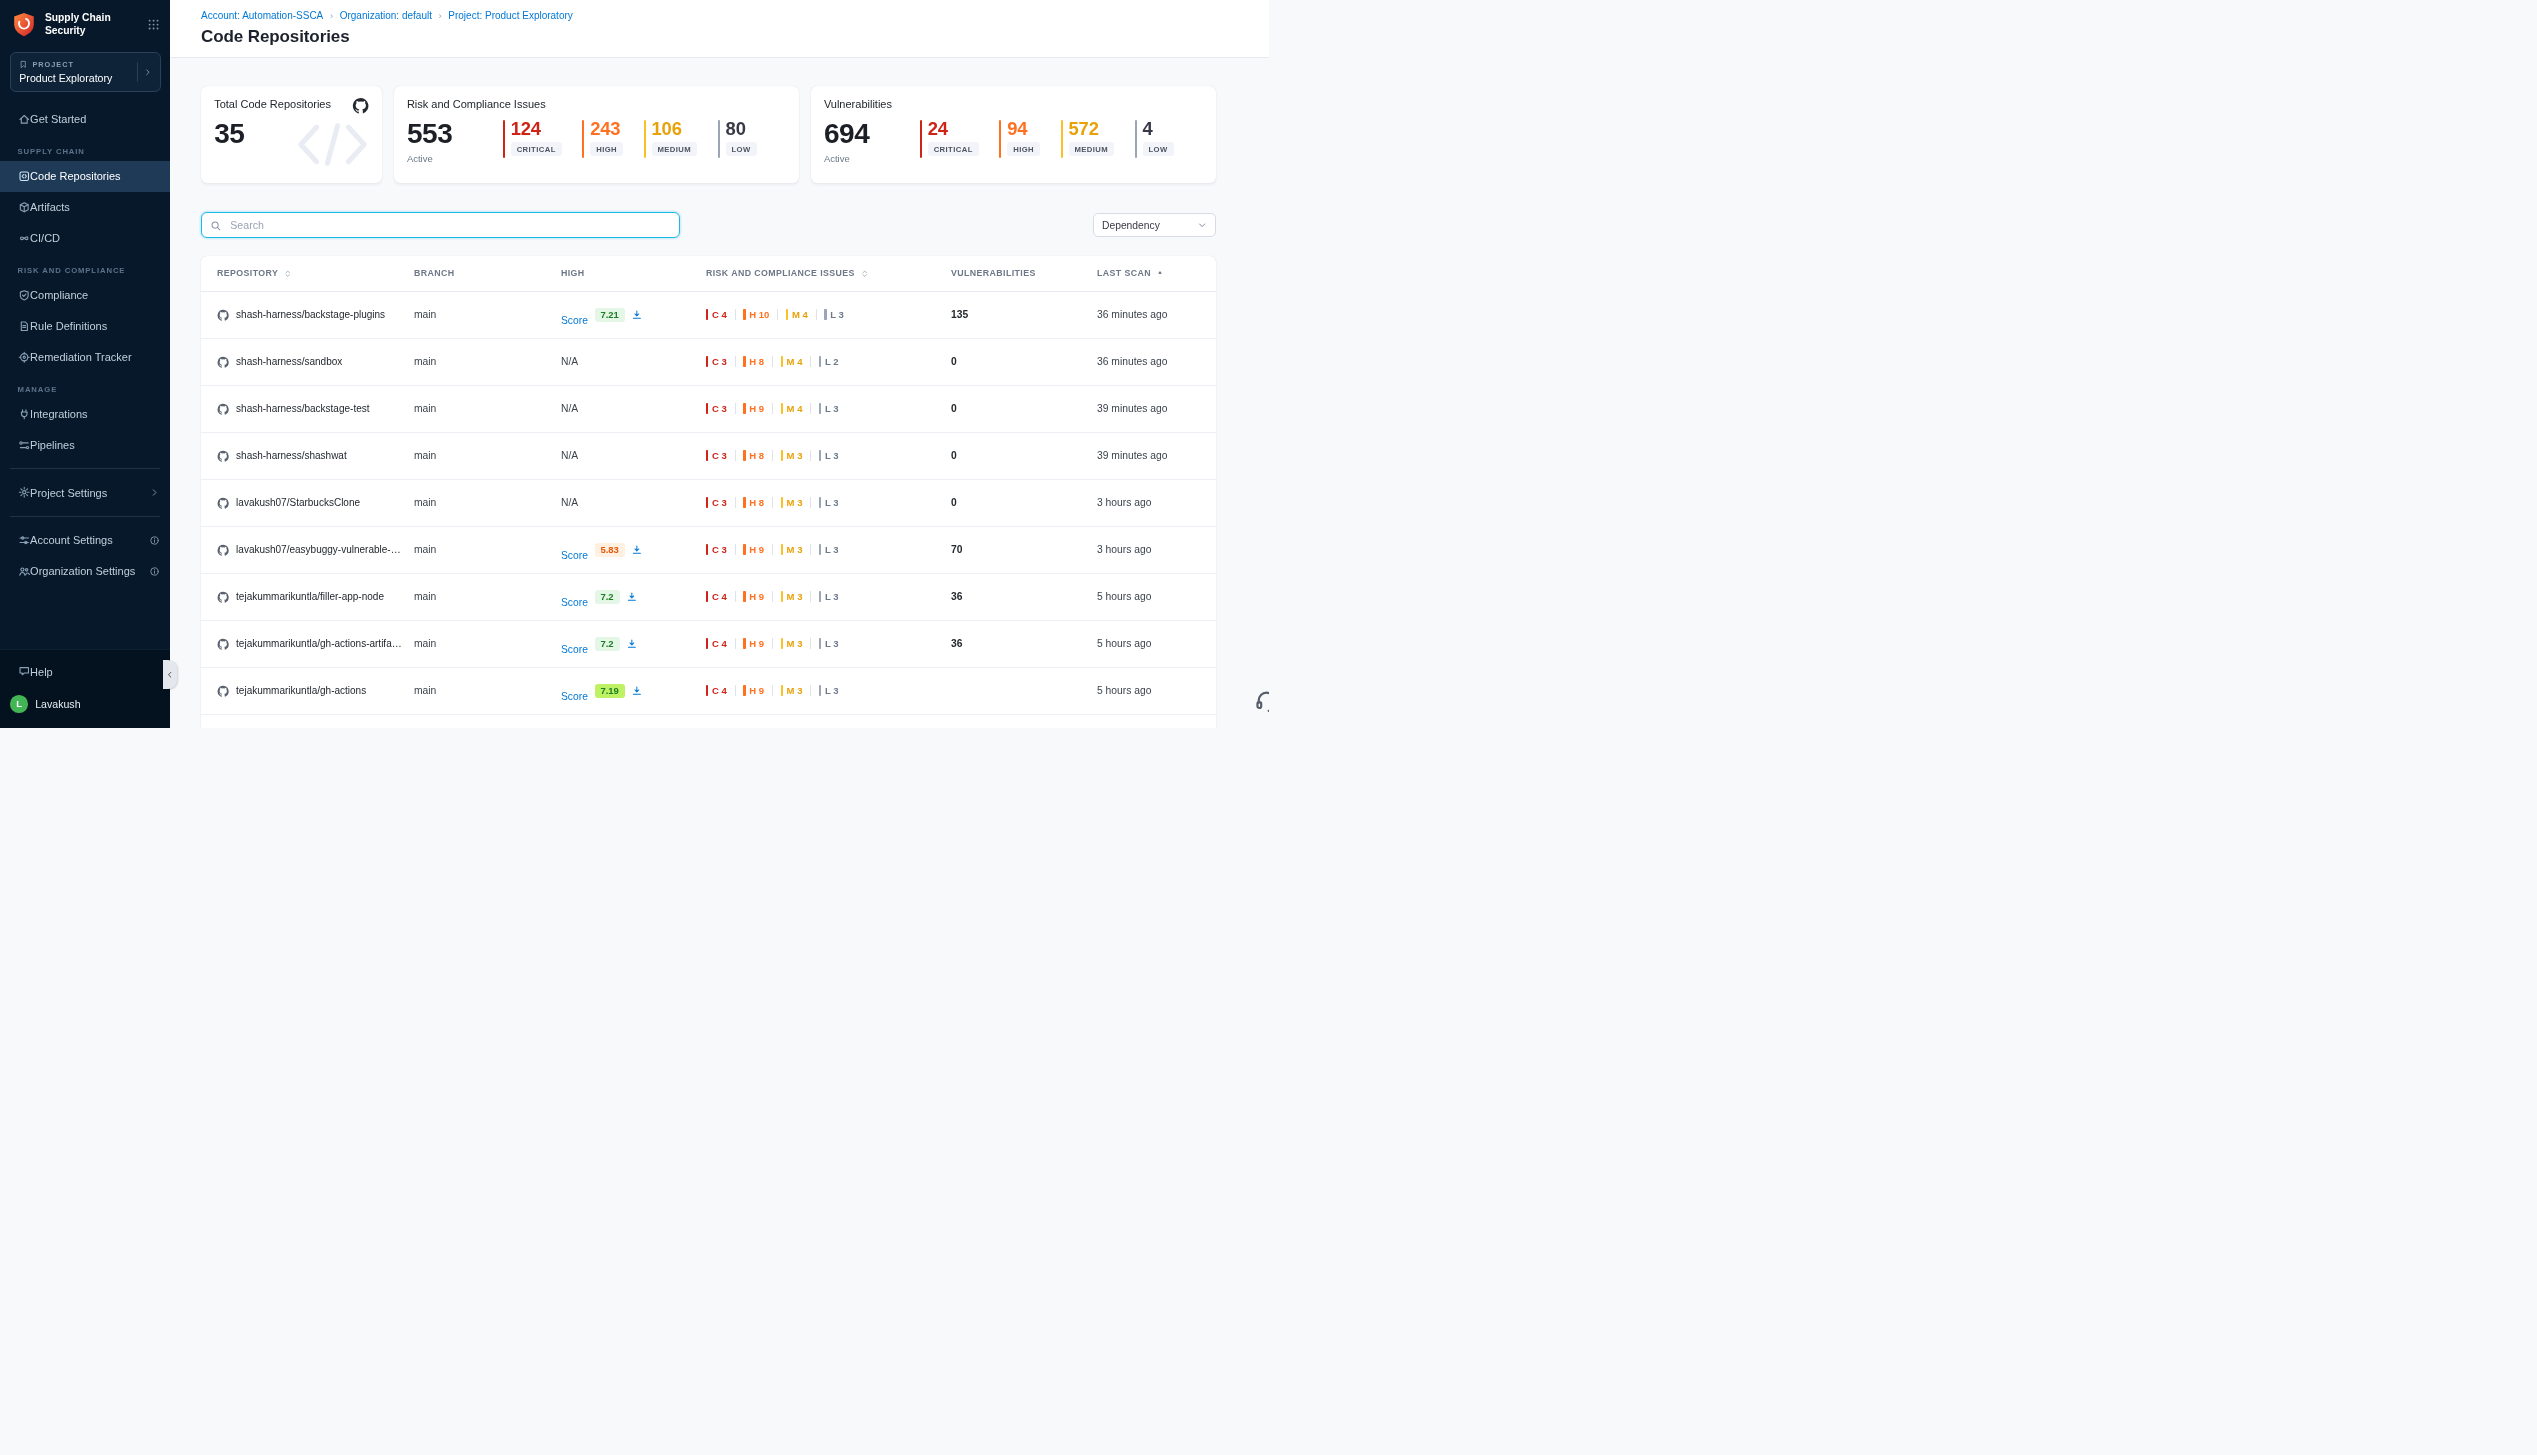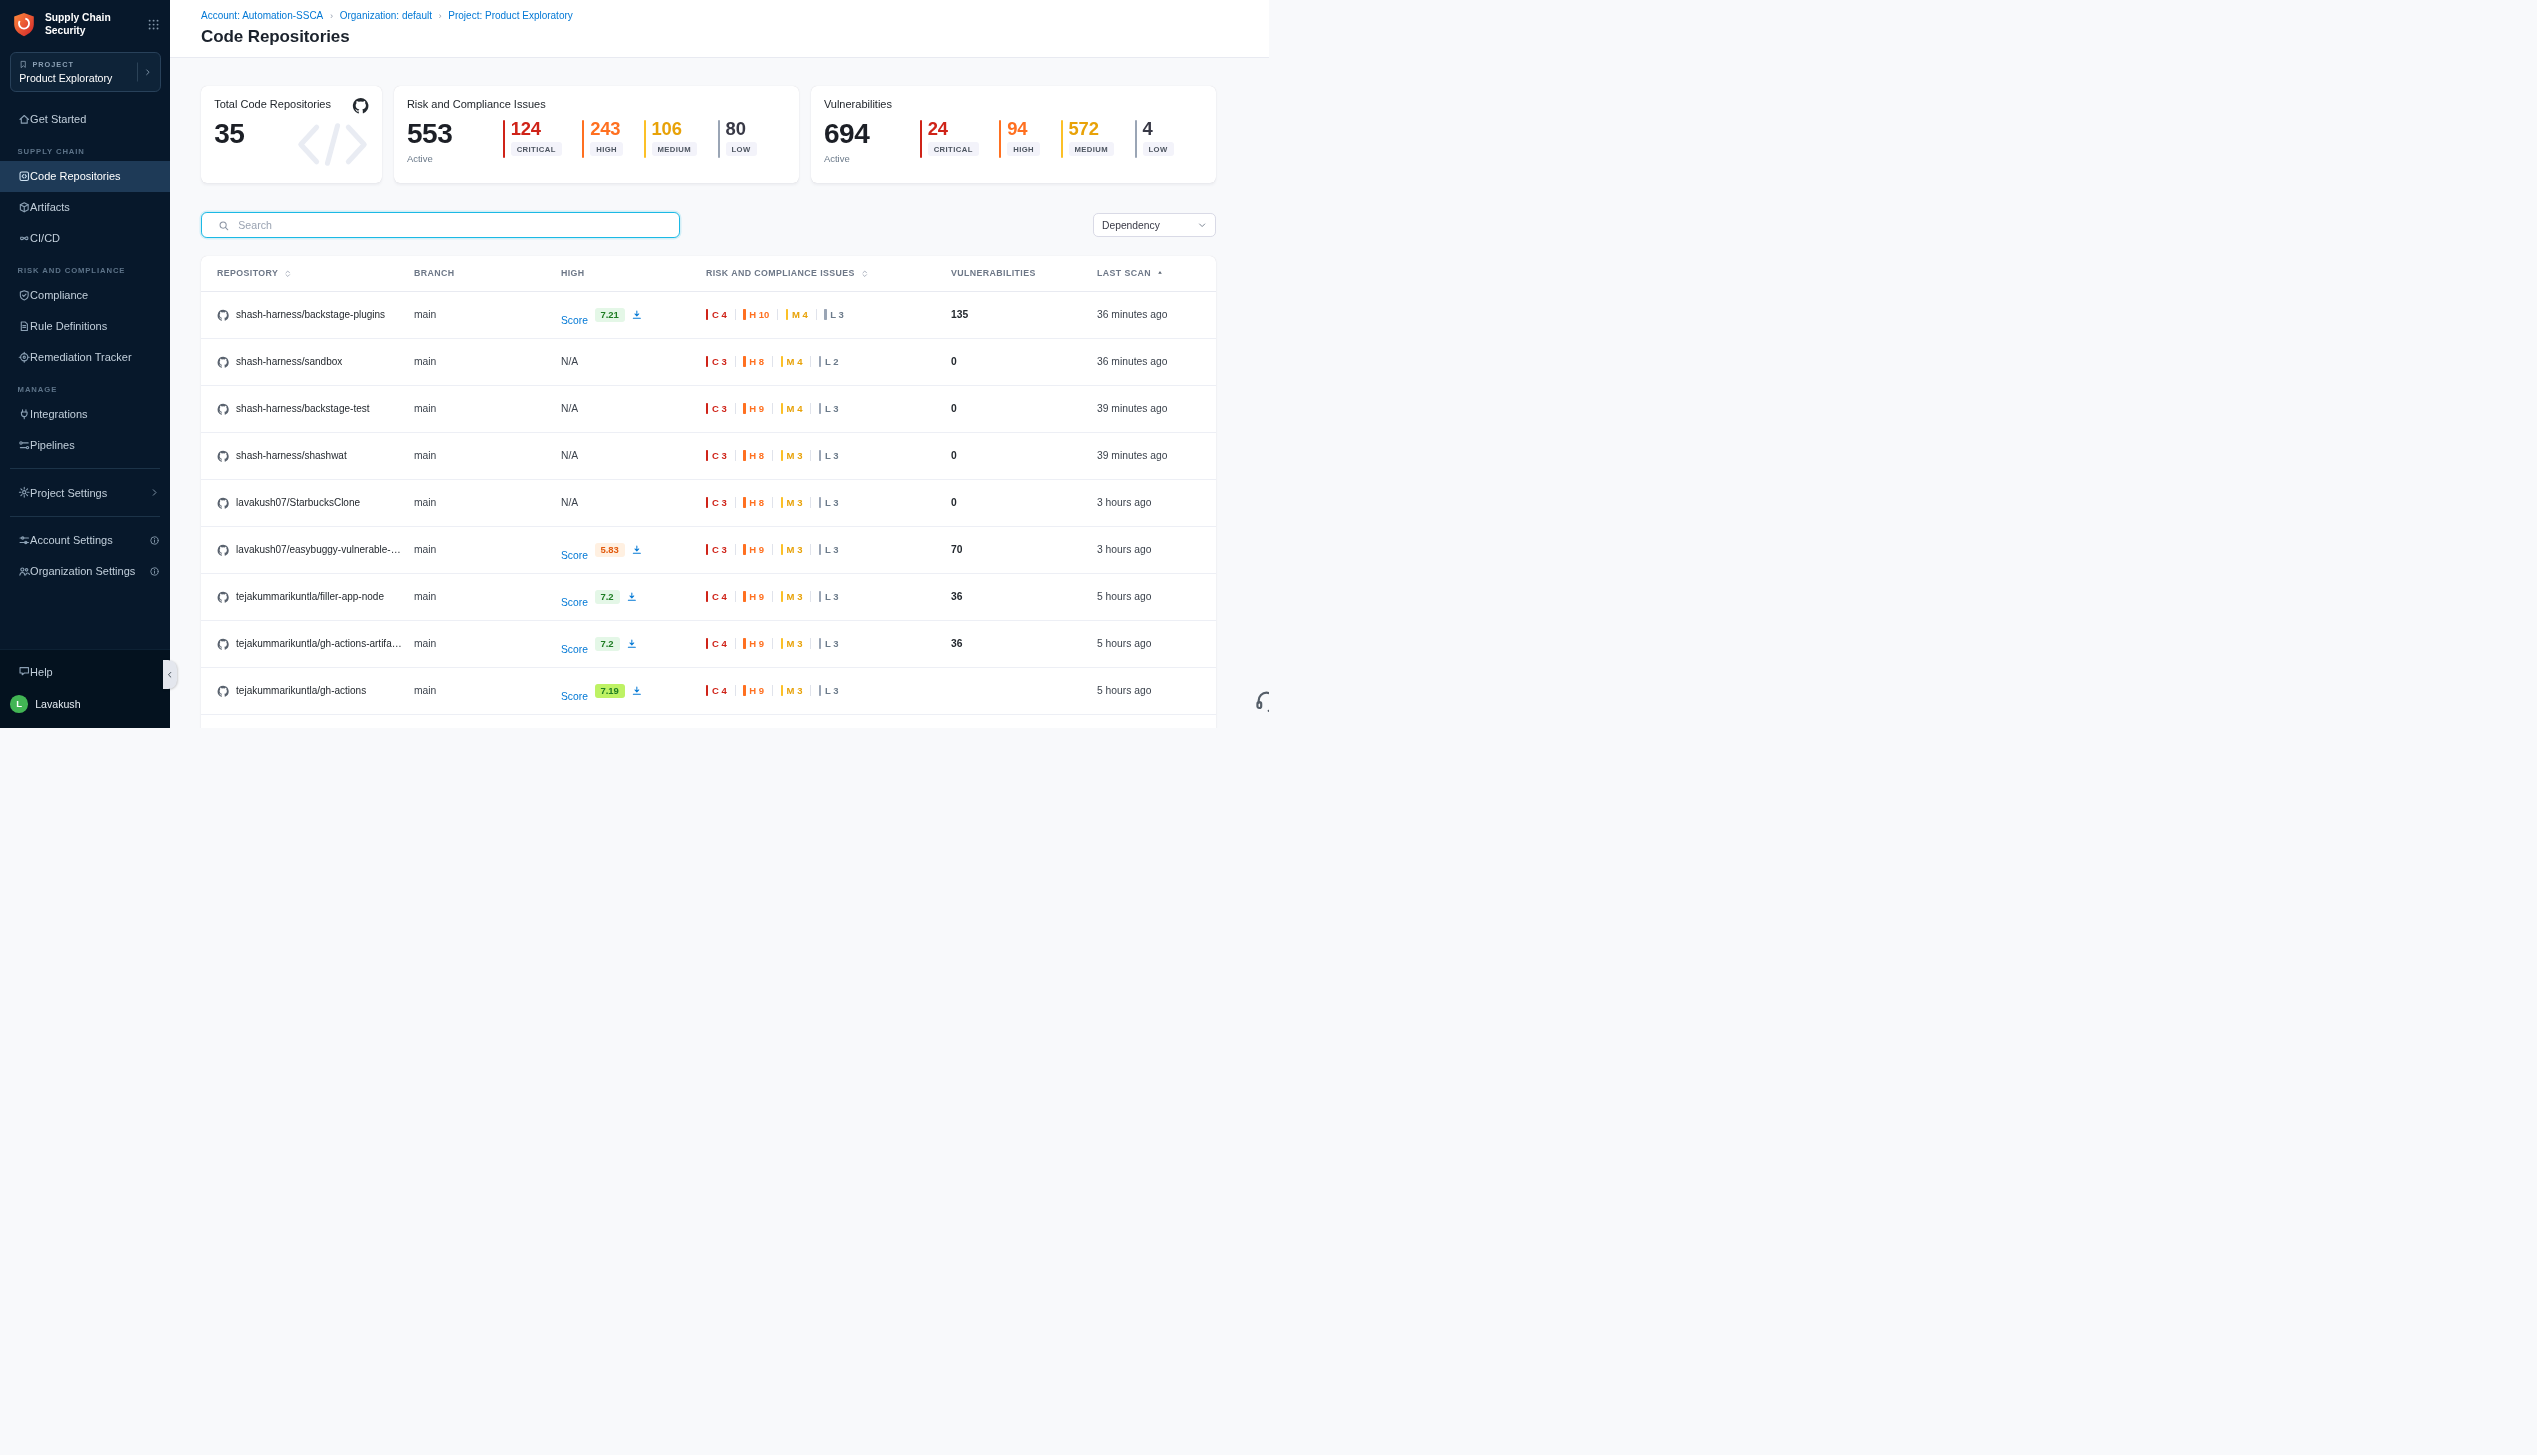--- a/index.html
+++ b/index.html
@@ -61,21 +61,21 @@
   .code-mark{position:absolute;right:11.7px;top:34px;width:75px;height:48px;color:#e9ecf3;}
   .stats{position:absolute;left:109px;top:34px;display:flex;gap:20.6px;}
   .stat{display:flex;gap:5.9px;}
   .stat-bar{width:2.2px;height:38px;border-radius:1.5px;flex:0 0 2.2px;}
   .stat-body{display:flex;flex-direction:column;gap:3.7px;align-items:flex-start;}
   .stat-value{font-size:18.4px;font-weight:700;line-height:1;letter-spacing:-0.2px;}
   .stat-label{font-size:7.7px;font-weight:700;letter-spacing:0.4px;background:#f3f3fa;color:#4d5560;padding:2.2px 5.9px;border-radius:2.9px;}
 
   
   .filter-row{display:flex;justify-content:space-between;align-items:center;margin-bottom:17.6px;}
-  .search-box{width:479px;height:26px;box-sizing:border-box;background:#fff;border:0.7px solid #1bb9e5;border-radius:5.9px;display:flex;align-items:center;gap:6.6px;padding:0 16px;box-shadow:0 0 0 1.5px rgba(27,185,229,.16);}
+  .search-box{width:479px;height:26px;box-sizing:border-box;background:#fff;border:0.7px solid #1bb9e5;border-radius:5.9px;display:flex;align-items:center;gap:6.6px;padding:0 8px;box-shadow:0 0 0 1.5px rgba(27,185,229,.16);}
   .search-box .side-ico{width:11.7px;height:11.7px;color:#8a93a2;}
   .search-box input{border:none;outline:none;background:transparent;flex:1;font-size:10.6px;color:#23282e;font-family:inherit;}
   .search-box input::placeholder{color:#9aa3b2;}
   .select{height:24px;box-sizing:border-box;min-width:123px;background:#fff;border:0.7px solid #d9dae6;border-radius:5.1px;display:flex;align-items:center;justify-content:space-between;gap:7.3px;padding:0 8px;font-size:10.3px;color:#383946;cursor:pointer;}
   .select .side-ico{width:10.3px;height:10.3px;color:#6d7787;}
 
   
   .table-card{background:#fff;border-radius:5.9px;box-shadow:0 1.5px 2.9px rgba(40,41,61,.06),0 0 0.7px rgba(40,41,61,.18);overflow:hidden;}
   .t-head,.t-row{display:grid;grid-template-columns:197px 147px 145px 245px 146px 1fr;padding:0 16px;align-items:center;}
   .t-head{height:35px;border-bottom:0.7px solid #e8eaf1;}

